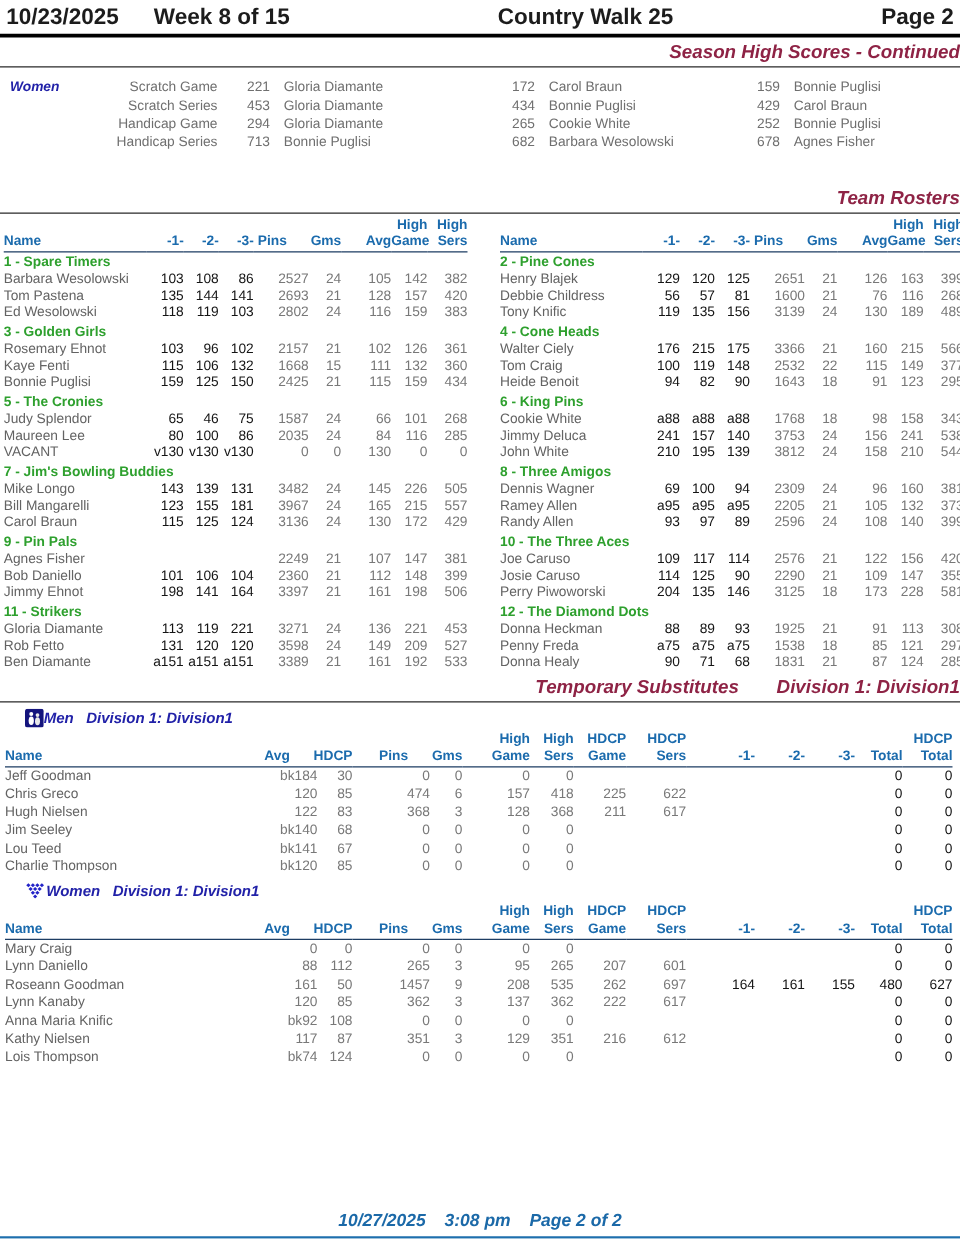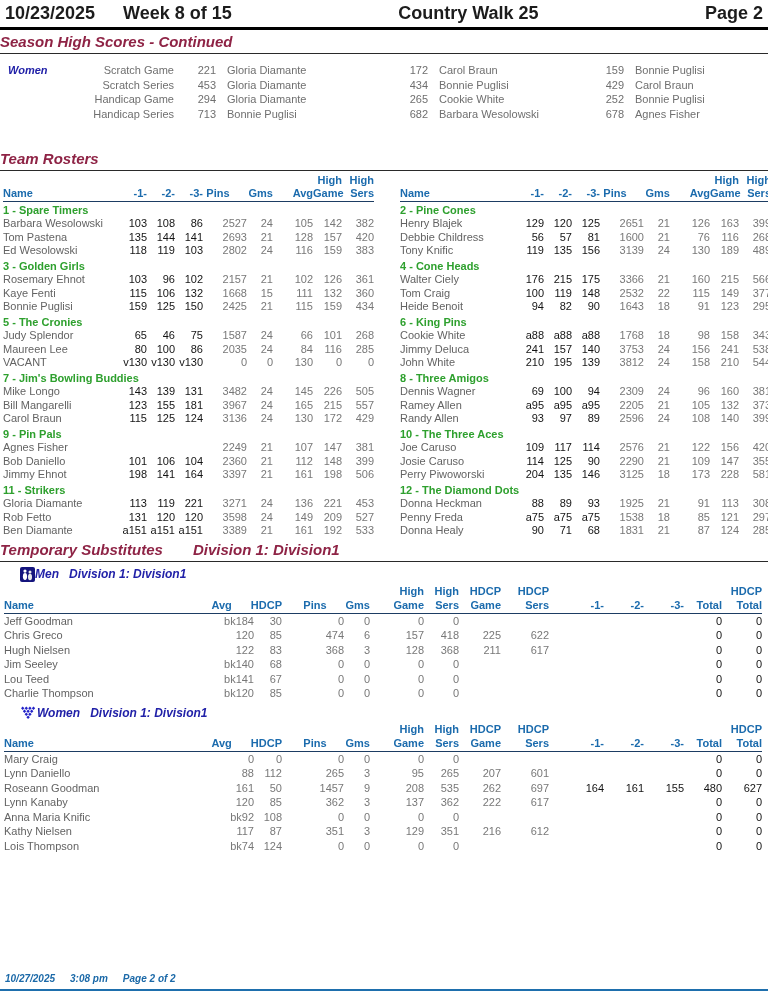--- a/index.html
+++ b/index.html
@@ -4,21 +4,21 @@
 <style>
   *{margin:0;padding:0;box-sizing:border-box}
   html,body{background:#fff}
   .page{width:768px;height:991px;position:relative;font-family:"Liberation Sans",sans-serif;
         font-size:11px;color:#1c1c1c;background:#fff;overflow:hidden}
   
   .topbar{display:flex;justify-content:space-between;align-items:flex-end;
           font-weight:bold;font-size:18px;padding:3px 5px 3px;border-bottom:3px solid #000}
   .topbar-left{display:flex;gap:28px}
   
-  .sec-title{text-align:left;font-size:15px;font-weight:bold;font-style:italic;color:#8E2345;
+  .sec-title{text-align:right;font-size:15px;font-weight:bold;font-style:italic;color:#8E2345;
              padding:3px 0 3px;border-bottom:1px solid #2a2a2a}
   .sec-title .div-part{margin-left:26px}
   
   .hs-grid{display:grid;grid-template-columns:60px 110px 42px 168px 44px 152px 44px auto;
            margin:9px 4px 0;line-height:14.7px}
   .hs-grid .cat{text-align:right;color:#6f6f6f}
   .hs-grid .score{text-align:right;color:#6f6f6f}
   .hs-grid .bname{padding-left:11px;color:#6f6f6f}
   .women-label{color:#2121A8;font-weight:bold;font-style:italic;padding-left:4px}
   
@@ -34,22 +34,22 @@
   .nm{color:#636363}
   .team{grid-column:1/-1;color:#2EA02E;font-weight:bold;line-height:14.2px;padding-top:1px}
   .span-fx{display:flex;justify-content:flex-end;gap:19px}
   
   .sub-label{display:flex;align-items:flex-start;gap:0;padding:5px 20px 2px;
              color:#2121A8;font-weight:bold;font-style:italic;font-size:12px}
   .sub-label .divname{margin-left:10px}
   .sgrid{display:grid;grid-template-columns:192px 58px 28px 62px 26px 54px 35px 42px 48px 55px 40px 40px 38px 40px;
          line-height:14.5px;padding:0;margin:0 4px}
   
-  .footer{position:absolute;left:5px;right:5px;bottom:7px;display:flex;justify-content:flex-start;
-          font-size:10px;align-items:flex-end}
+  .footer{position:absolute;left:5px;right:5px;bottom:7px;display:flex;justify-content:center;
+          font-size:14px;align-items:flex-end}
   .f-left{color:#1B69A8;font-weight:bold;font-style:italic;display:flex;gap:15px}
   .f-right{color:#5B9BD5}
   .bottom-line{position:absolute;left:0;right:0;bottom:0;height:2px;background:#1E6FAD}
   .icon-box{display:inline-flex;flex:none}
 </style>
 </head>
 <body>
 
 <div class="page">
 

